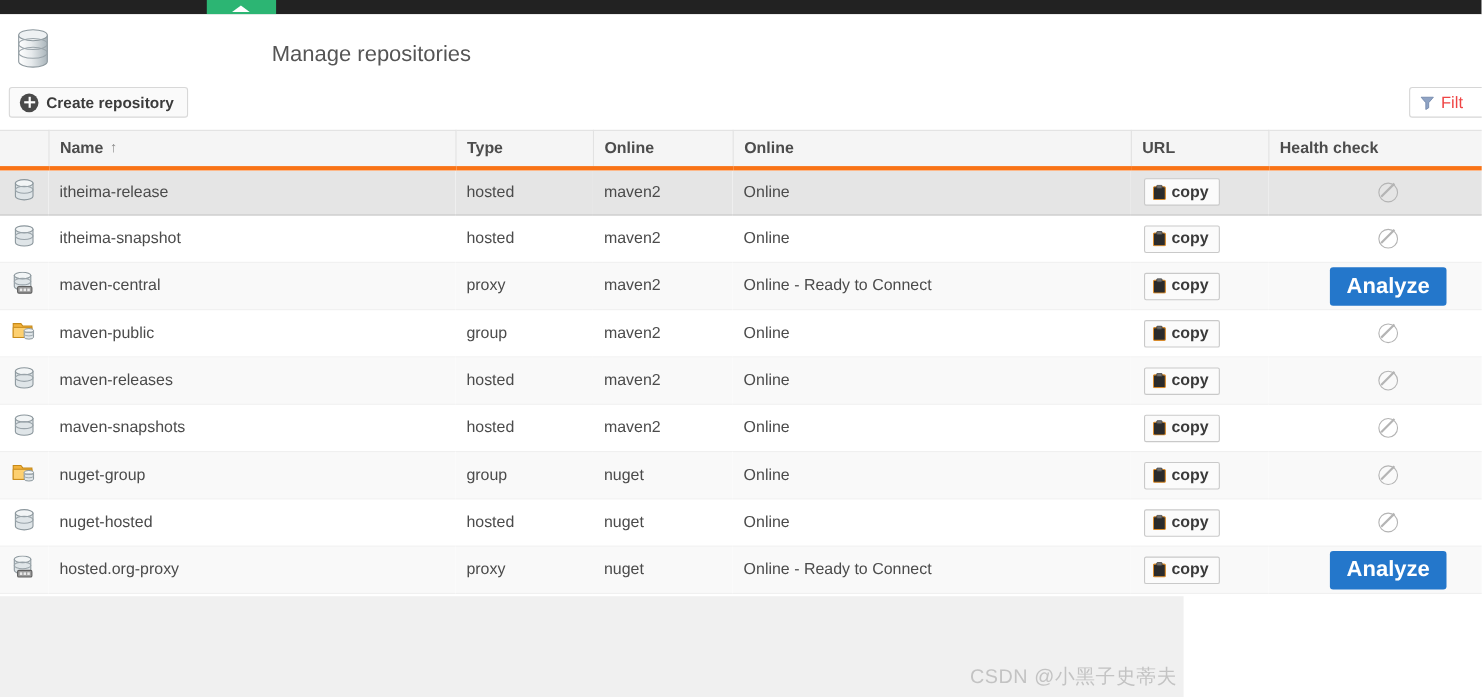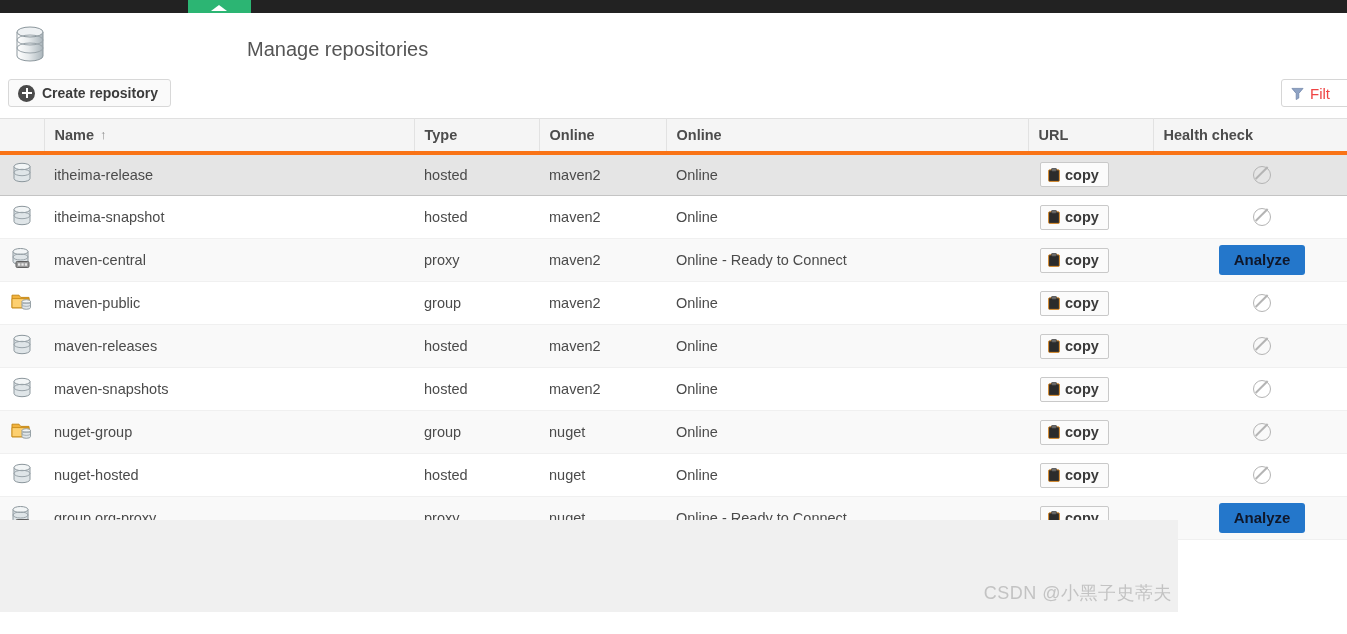--- a/index.html
+++ b/index.html
@@ -229,37 +229,37 @@
     content: "";
     position: absolute;
     left: -1px; top: 5.4px;
     width: 17px; height: 1.6px;
     background: #b4b4b4;
     transform: rotate(-45deg);
   }
   .analyze-btn {
     display: inline-block;
     background: #2477cb;
-    color: #0f172a;
-    font-size: 15px;
+    color: #ffffff;
+    font-size: 20px;
     font-weight: bold;
     padding: 7px 15px 8px;
     border: none;
     border-radius: 3px;
     cursor: pointer;
     line-height: 1;
     font-family: "Liberation Sans", sans-serif;
   }
 
   
   .below-table {
     position: absolute;
     left: 0;
-    top: 520px;
-    width: 1178px;
+    top: 542px;
+    width: 1076px;
     height: 92px;
     background: #f0f0f0;
   }
   .watermark {
     position: absolute;
     right: 6px;
     bottom: 7px;
     font-size: 18px;
     color: #c3c3c3;
     letter-spacing: 0.5px;
@@ -483,21 +483,21 @@
         <tr class="odd">
           <td class="cell-icon"><svg width="22" height="22" viewBox="0 0 22 22">
               <path d="M2 3.5 h15 v10 a7.5 3 0 0 1 -15 0 z" fill="#dfe5e8" stroke="#8c979d" stroke-width="1"></path>
               <ellipse cx="9.5" cy="3.5" rx="7.5" ry="3" fill="#f2f5f6" stroke="#8c979d" stroke-width="1"></ellipse>
               <ellipse cx="9.5" cy="9" rx="7.5" ry="3" fill="none" stroke="#9aa4aa" stroke-width="1"></ellipse>
               <rect x="5" y="13.5" width="13" height="6" rx="1.2" fill="#9a9a9a" stroke="#5f5f5f" stroke-width="1"></rect>
               <rect x="7" y="15.3" width="2.3" height="2.4" fill="#e9e9e9"></rect>
               <rect x="10.4" y="15.3" width="2.3" height="2.4" fill="#e9e9e9"></rect>
               <rect x="13.8" y="15.3" width="2.3" height="2.4" fill="#e9e9e9"></rect>
             </svg></td>
-          <td class="cell-name">group.org-proxy</td>
+          <td class="cell-name">hosted.org-proxy</td>
           <td>proxy</td>
           <td>nuget</td>
           <td>Online - Ready to Connect</td>
           <td><span class="copy-btn">
               <svg class="clip-icon" viewBox="0 0 12 14">
                 <rect x="0.6" y="1.8" width="10.8" height="11.6" rx="1" fill="#2b2b2b" stroke="#d98b2b" stroke-width="1"></rect>
                 <rect x="3.6" y="0.3" width="4.8" height="3" rx="0.8" fill="#6d6d6d" stroke="#3a3a3a" stroke-width="0.7"></rect>
               </svg>
               <span>copy</span>
             </span></td>

